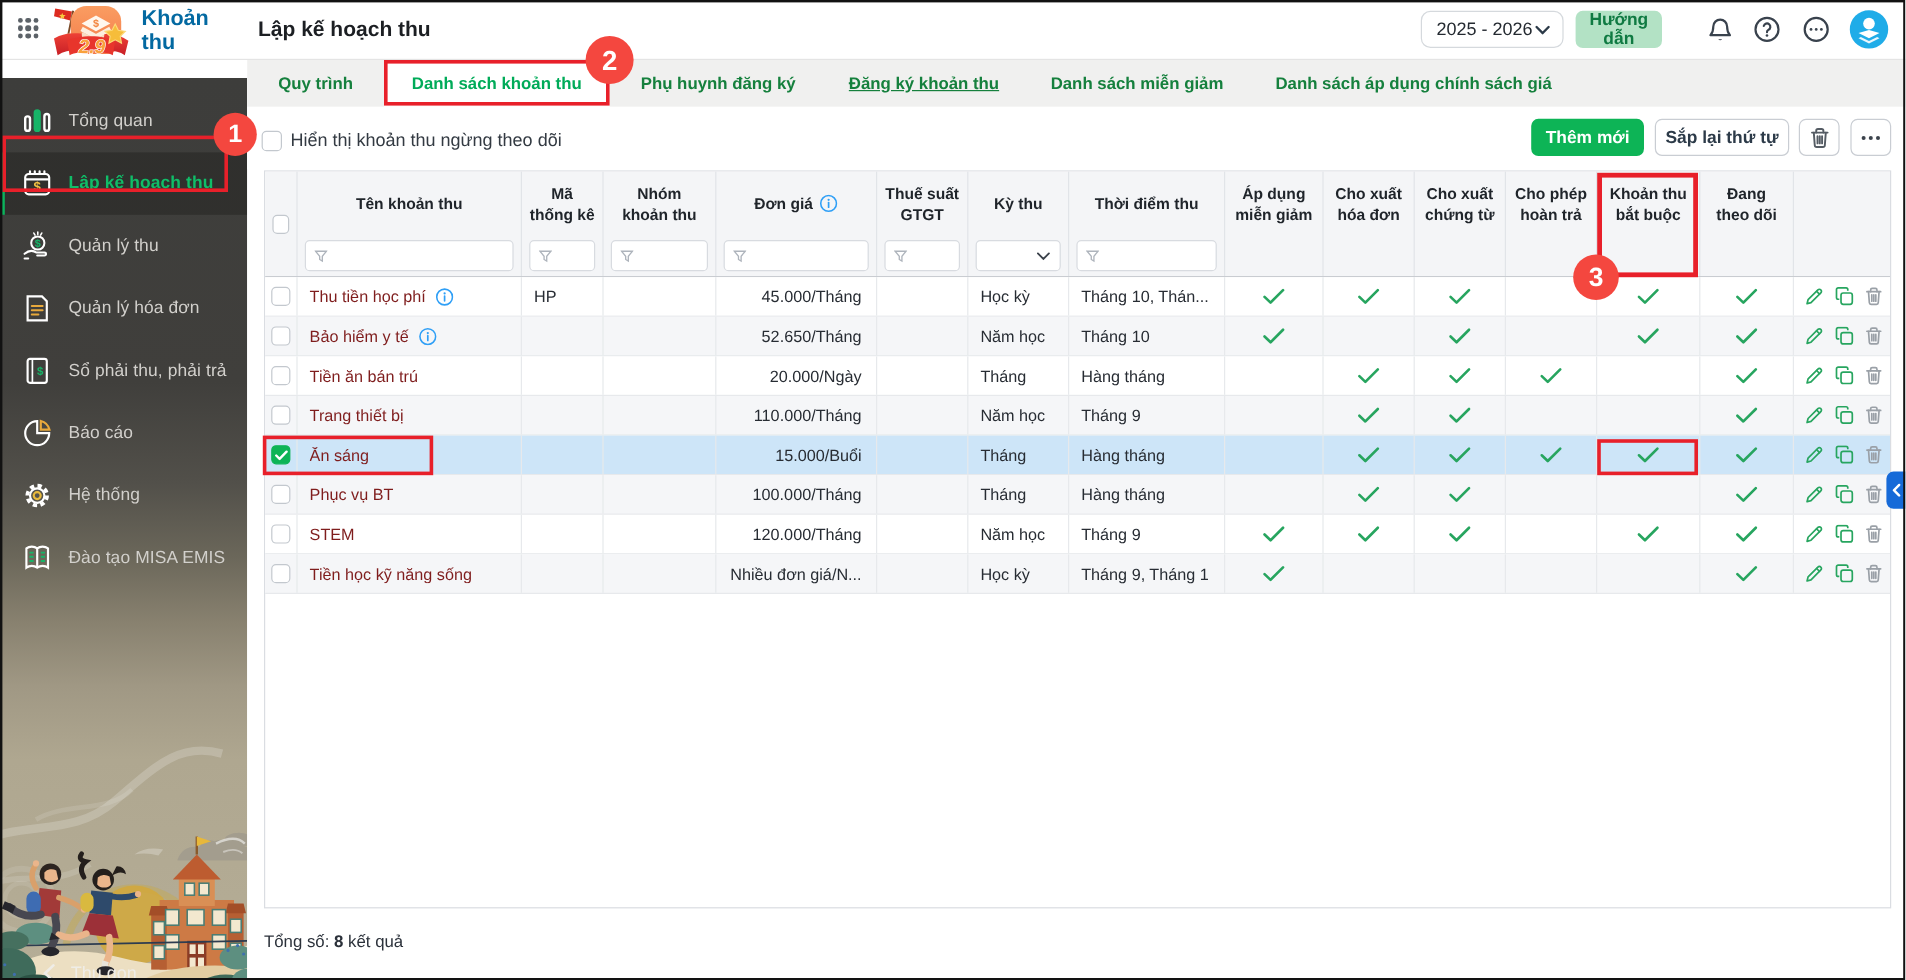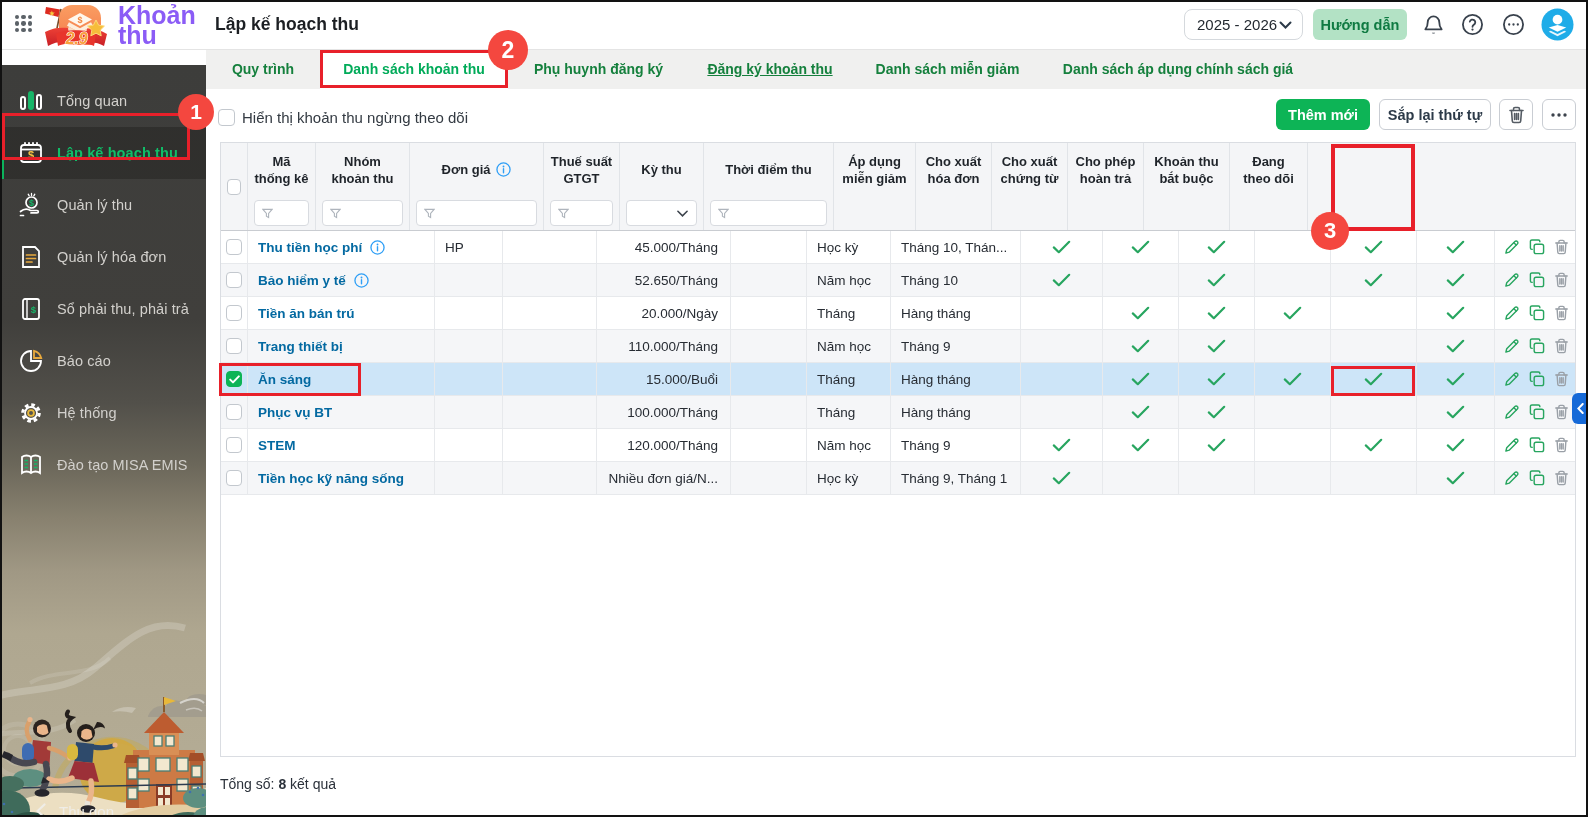--- a/index.html
+++ b/index.html
@@ -5,27 +5,27 @@
   * { margin:0; padding:0; box-sizing:border-box; }
   html,body { width:1588px; height:817px; }
   body { font-family:"Liberation Sans","DejaVu Sans",sans-serif; background:#fff; }
   #screen { position:relative; width:1588px; height:817px; overflow:hidden; background:#fff; }
 
   
   .topbar { position:absolute; left:0; top:0; width:1588px; height:49px; background:#fff; display:flex; align-items:center; z-index:5; }
   .grid-btn { position:absolute; left:15px; top:15px; width:17px; height:17px; display:grid; grid-template-columns:repeat(3,1fr); gap:2px; cursor:pointer; }
   .grid-btn i { width:4.3px; height:4.3px; border-radius:50%; background:#5c6268; }
   .logo { position:absolute; left:44px; top:3px; width:64px; height:45px; }
-  .app-title { position:absolute; left:118px; top:6px; font-size:25px; font-weight:bold; color:#8b5cf6; line-height:19.5px; }
+  .app-title { position:absolute; left:118px; top:6px; font-size:18px; font-weight:bold; color:#0369a1; line-height:19.5px; }
   .page-title { position:absolute; left:215px; top:0; height:49px; display:flex; align-items:center; font-size:17.5px; font-weight:bold; color:#1c1f23; }
   .school-box { position:absolute; left:835px; top:9px; height:31px; display:flex; }
   .school-home { width:31px; height:31px; background:#00ae51; border-radius:6px 0 0 6px; display:flex; align-items:center; justify-content:center; }
   .school-input { width:314px; height:31px; border:1px solid #d5d9dd; border-left:none; border-radius:0 8px 8px 0; display:flex; align-items:center; padding-left:10px; font-size:14.5px; color:#242a31; background:#fff; }
   .year-select { position:absolute; left:1184px; top:9px; width:119px; height:31px; border:1px solid #d5d9dd; border-radius:8px; display:flex; align-items:center; justify-content:space-between; padding:0 10px 0 12px; font-size:15px; color:#242a31; background:#fff; }
-  .help-btn { position:absolute; left:1313px; top:9px; width:94px; height:31px; background:#b3e2c5; color:#0f7a42; border:none; border-radius:6px; font-size:14.5px; font-weight:bold; display:flex; align-items:center; justify-content:center; font-family:inherit; }
+  .help-btn { position:absolute; left:1313px; top:9px; width:72px; height:31px; background:#b3e2c5; color:#0f7a42; border:none; border-radius:6px; font-size:14.5px; font-weight:bold; display:flex; align-items:center; justify-content:center; font-family:inherit; }
   .top-icon { position:absolute; top:13px; width:23px; height:23px; }
   .avatar { position:absolute; left:1541px; top:8px; width:33px; height:33px; }
 
   
   .sidebar { position:absolute; left:0; top:49px; width:206px; height:768px; overflow:hidden;
     background:linear-gradient(180deg,#3d3d3b 0%,#403f3c 33%,#52504a 44%,#6b675a 52%,#88816f 59%,#a09884 66%,#afa790 74%,#b6ae97 100%);margin-top:16px; }
   .nav { position:absolute; left:0; top:10px; width:206px; }
   .nav-item { height:52px; display:flex; align-items:center; padding-left:18px; cursor:pointer; position:relative; }
   .nav-item .nicon { width:26px; height:26px; flex:0 0 26px; }
   .nav-item .nlabel { margin-left:13px; font-size:14.5px; color:#d2d0cc; letter-spacing:.1px; }
@@ -66,21 +66,21 @@
   .hfilter { height:34px; display:flex; align-items:center; justify-content:center; padding:0 6px; }
   .finput { width:100%; height:26px; border:1px solid #d8dbe0; border-radius:4px; background:#fff; display:flex; align-items:center; padding-left:7px; }
   .fselect { width:100%; height:26px; border:1px solid #d8dbe0; border-radius:4px; background:#fff; display:flex; align-items:center; justify-content:flex-end; padding-right:8px; }
   .trow { display:flex; height:33px; border-bottom:1px solid #e7e9ec; background:#fff; }
   .trow.striped { background:#f5f6f8; }
   .trow.selected { background:#cde5f8; }
   .tcell { border-right:1px solid #e7e9ec; display:flex; align-items:center; font-size:13.5px; color:#272c33; padding:0 10px; overflow:hidden; white-space:nowrap; }
   .tcell:last-child { border-right:none; }
   .tcell.center { justify-content:center; padding:0 4px; }
   .tcell.right { justify-content:flex-end; padding-right:12px; }
-  .tcell .link { color:#0369a1; text-decoration:none; cursor:pointer; overflow:hidden; text-overflow:ellipsis;font-weight:bold; }
+  .tcell .link { color:#7f1d1d; text-decoration:none; cursor:pointer; overflow:hidden; text-overflow:ellipsis; }
   .rowcb { width:16px; height:16px; border:1px solid #c3c8ce; border-radius:4px; background:#fff; }
   .rowcb.checked { background:#0db456; border-color:#0db456; display:flex; align-items:center; justify-content:center; }
   .actions-gap { display:flex; gap:9px; align-items:center; }
   .gfoot { font-size:14px; color:#2b313a; position:absolute; left:14px; top:727px; }
   .gfoot b { font-weight:bold; }
 
   
   .c0{width:27px;flex:0 0 27px;} .c1{width:187px;flex:0 0 187px;} .c2{width:68px;flex:0 0 68px;}
   .c3{width:94px;flex:0 0 94px;} .c4{width:134px;flex:0 0 134px;} .c5{width:76px;flex:0 0 76px;}
   .c6{width:84px;flex:0 0 84px;} .c7{width:130px;flex:0 0 130px;} .c8{width:82px;flex:0 0 82px;}
@@ -408,20 +408,30 @@
     </div>
 
     <div class="grid">
       <div class="ghead">
         <div class="hcol c0">
           <div class="hlabel" style="height:62px;align-items:flex-end;padding-bottom:4px">
             <span class="rowcb"></span>
           </div>
           <div class="hfilter"></div>
         </div>
+        <div class="hcol c1">
+          <div class="hlabel">Tên khoản thu</div>
+          <div class="hfilter">
+              <span class="finput">
+                <svg width="11" height="11" viewBox="0 0 12 12" fill="none" stroke="#aeb4bc" stroke-width="1.2">
+                  <path d="M1 1.5 H11 L7.2 6 V10.5 L4.8 9 V6 Z"></path>
+                </svg>
+              </span>
+            </div>
+        </div>
         <div class="hcol c2">
           <div class="hlabel">Mã thống kê</div>
           <div class="hfilter">
               <span class="finput">
                 <svg width="11" height="11" viewBox="0 0 12 12" fill="none" stroke="#aeb4bc" stroke-width="1.2">
                   <path d="M1 1.5 H11 L7.2 6 V10.5 L4.8 9 V6 Z"></path>
                 </svg>
               </span>
             </div>
         </div>

